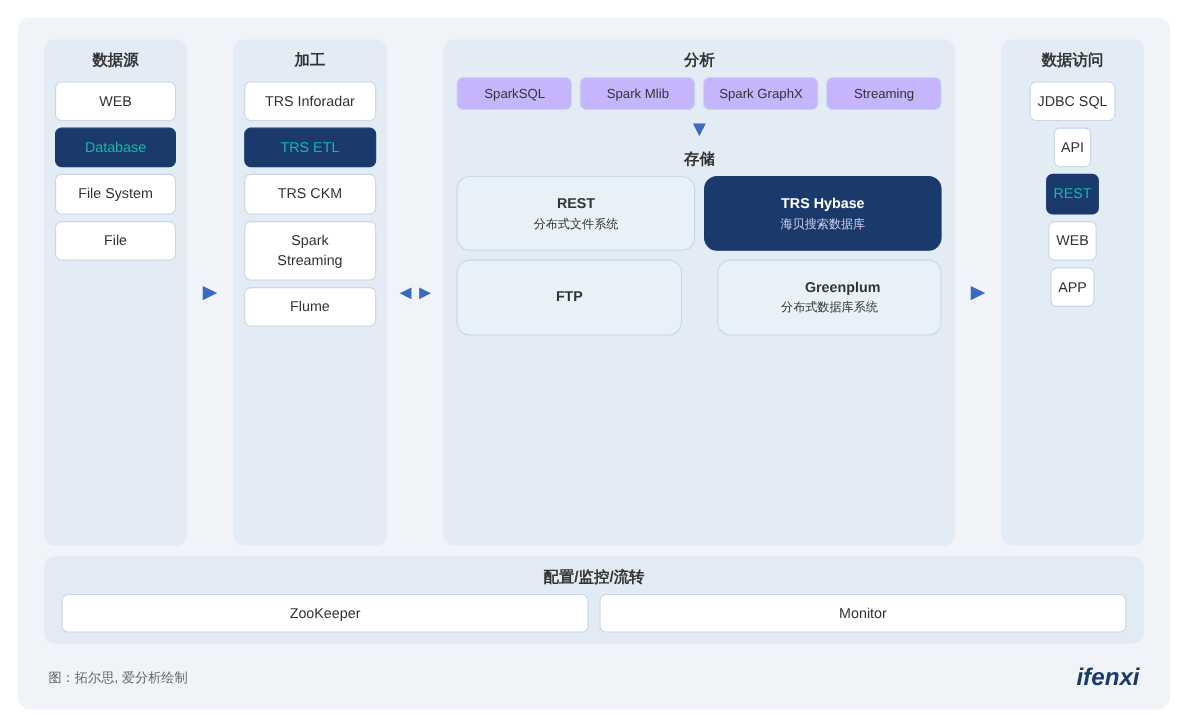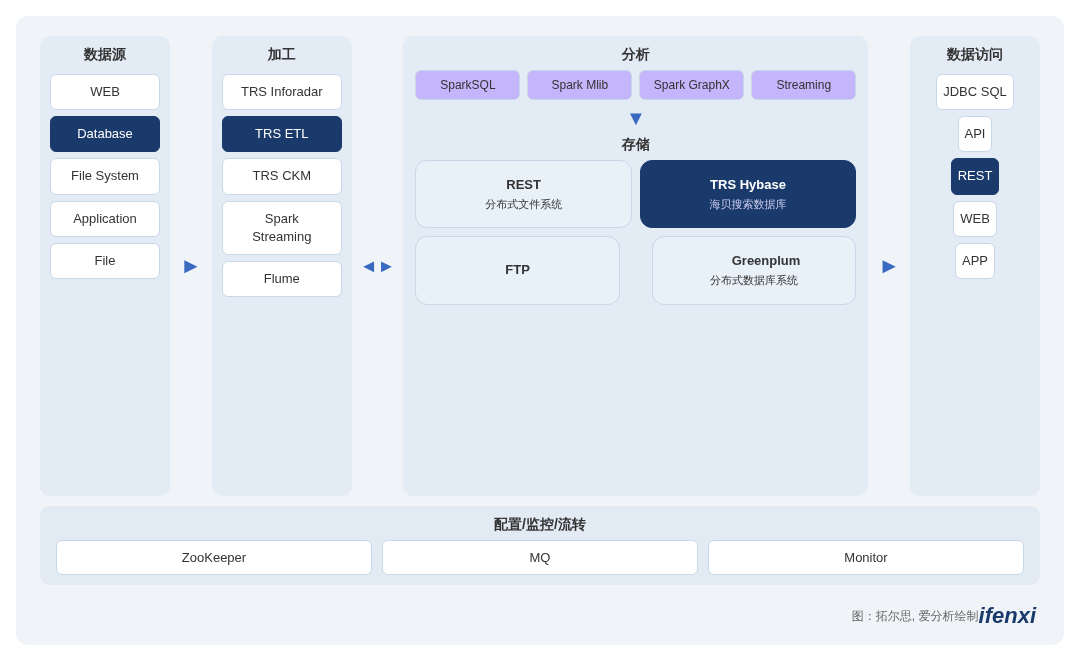--- a/index.html
+++ b/index.html
@@ -40,21 +40,21 @@
       border-radius: 6px;
       background: #fff;
       text-align: center;
       padding: 8px 6px;
       font-size: 13px;
       color: #333;
       line-height: 1.4;
     }
     .box-dark {
       background: #1a3a6b;
-      color: #ffffff;
+      color: #14b8a6;
       border-color: #1a3a6b;
     }
     .section-title {
       text-align: center;
       font-size: 14px;
       font-weight: bold;
       color: #333;
     }
     
     .arrow-right {
@@ -124,21 +124,21 @@
       border-radius: 6px;
       background: #fff;
       text-align: center;
       padding: 9px 6px;
       font-size: 13px;
       color: #333;
     }
     
     .footer {
       display: flex;
-      justify-content: flex-end;
+      justify-content: space-between;
       align-items: center;
       padding: 8px 4px 0;
     }
     .footer-text {
       font-size: 12px;
       color: #666;
     }
     .logo {
       font-size: 22px;
       font-weight: bold;
@@ -213,21 +213,20 @@
 <div class="main-container">
   <div class="diagram-area">
 
     <div style="display:flex; gap:8px; flex:1; align-items:stretch;">
 
       <div class="datasource-panel">
         <div class="col-title">数据源</div>
         <div class="box">WEB</div>
         <div class="box box-dark">Database</div>
         <div class="box">File System</div>
-        <div class="box">Application</div>
         <div class="box">File</div>
       </div>
 
       <div class="arrow-right">►</div>
 
       <div class="processing-panel">
         <div class="col-title">加工</div>
         <div class="box">TRS Inforadar</div>
         <div class="box box-dark">TRS ETL</div>
         <div class="box">TRS CKM</div>
@@ -290,21 +289,20 @@
         <div class="box">WEB</div>
         <div class="box">APP</div>
       </div>
 
     </div>
 
     <div class="bottom-row">
       <div class="section-title">配置/监控/流转</div>
       <div class="bottom-row-items">
         <div class="bottom-box">ZooKeeper</div>
-        <div class="bottom-box">MQ</div>
         <div class="bottom-box">Monitor</div>
       </div>
     </div>
 
     <div class="footer">
       <div class="footer-text">图：拓尔思, 爱分析绘制</div>
       <div class="logo">ifenxi</div>
     </div>
 
   </div>

